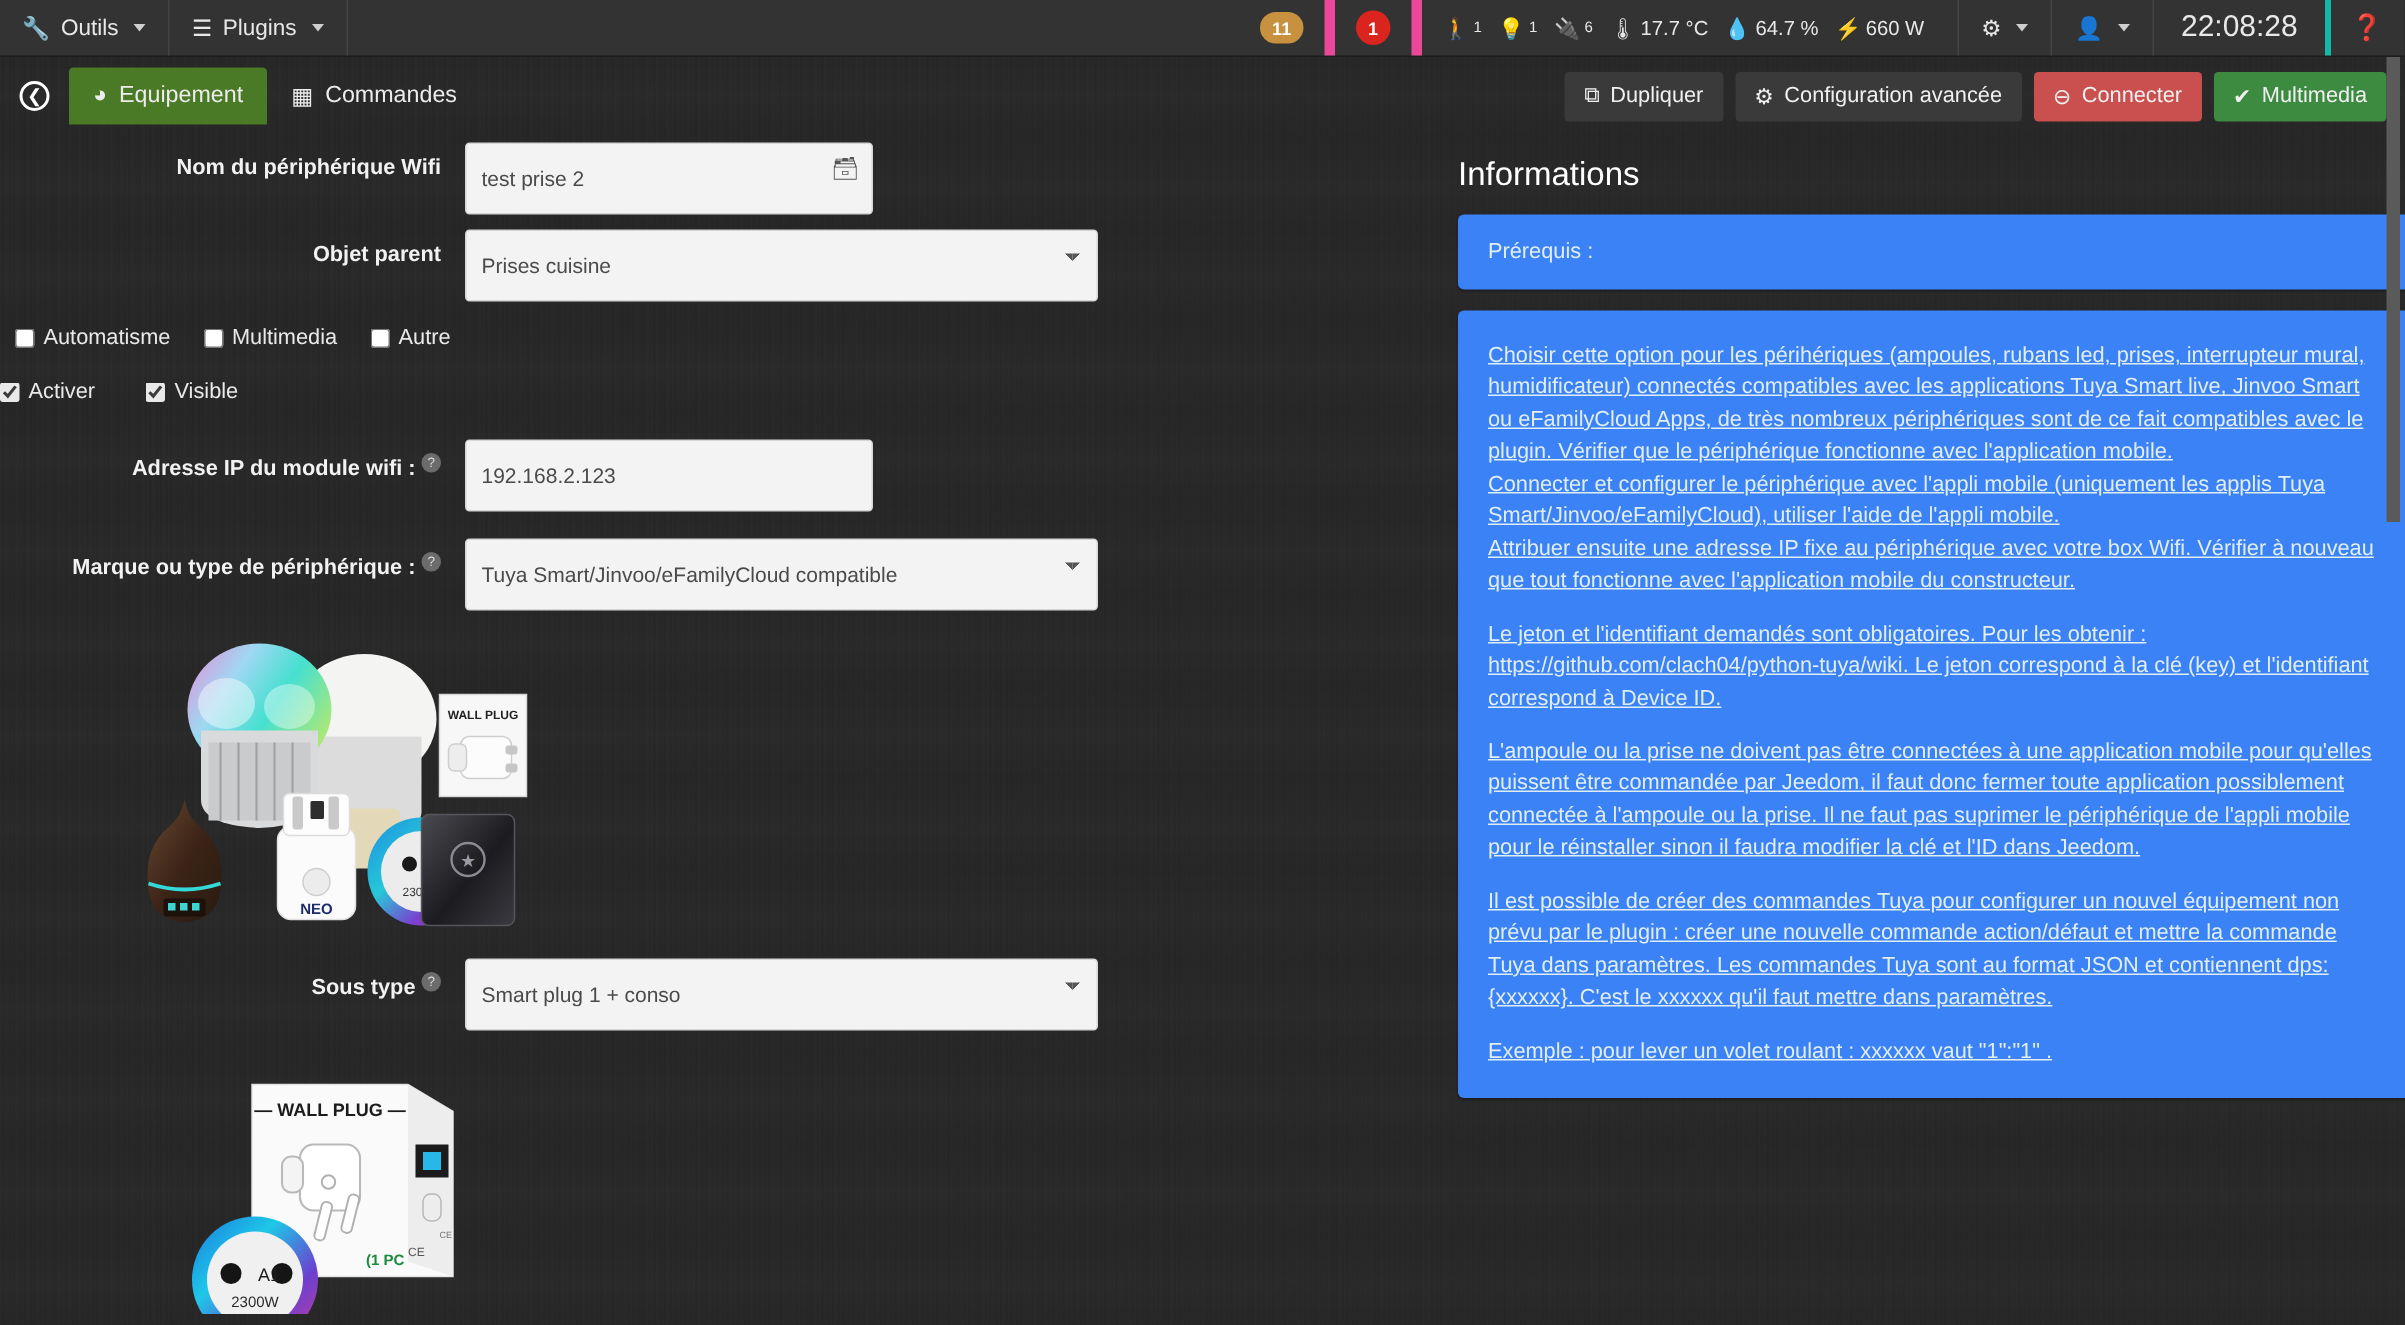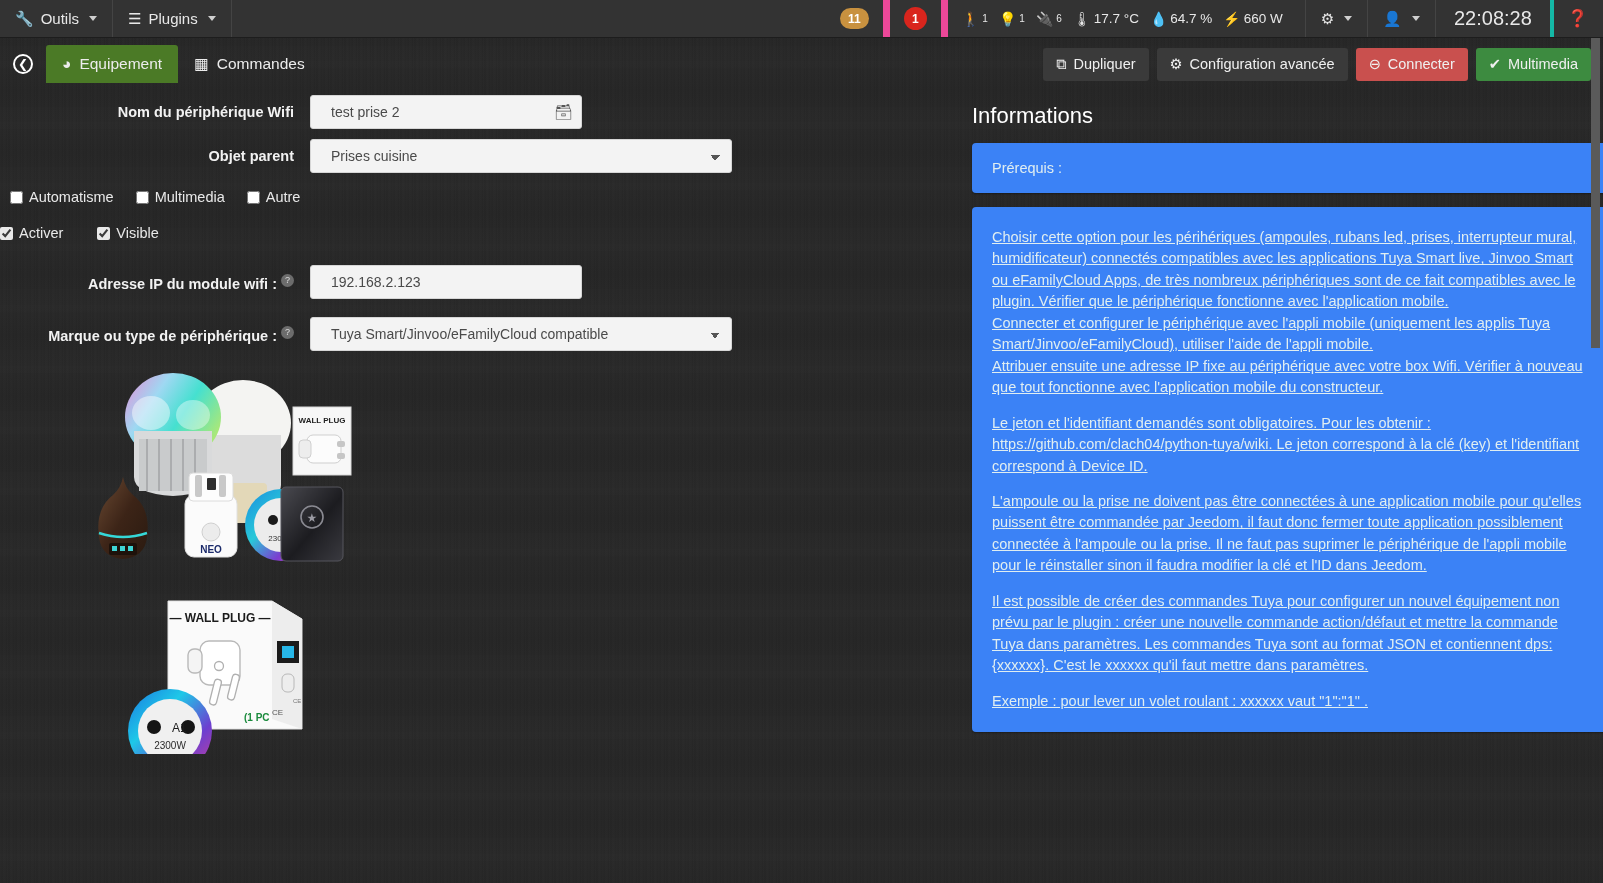--- a/index.html
+++ b/index.html
@@ -107,21 +107,21 @@
     padding-top:9px; line-height:1.2;
   }
   .lbl .q {
     display:inline-block; width:13px;height:13px;border-radius:50%;
     background:#6c6c6c; color:#ddd; font-size:9px; font-weight:normal;
     text-align:center; line-height:13px; vertical-align:super; margin-left:4px;
   }
   .ctl { flex:1; }
   input.fld, select.fld {
     background:#f3f3f3; border:1px solid #d6d6d6; border-radius:3px;
-    height:34px; font-size:14px; color:#4a4a4a; padding:0 20px;
+    height:48px; font-size:14px; color:#4a4a4a; padding:0 10px;
     font-family:"Liberation Sans", sans-serif; outline:none;
   }
   input.fld.w270 { width:272px; }
   select.fld { width:422px; -webkit-appearance:none; appearance:none;
     background-image: linear-gradient(45deg, transparent 50%, #555 50%), linear-gradient(135deg, #555 50%, transparent 50%);
     background-position: calc(100% - 16px) 15px, calc(100% - 11px) 15px;
     background-size: 5px 5px, 5px 5px; background-repeat:no-repeat;
   }
   .input-wrap { position:relative; display:inline-block; }
   .input-wrap .addon {
@@ -406,20 +406,30 @@
       <rect x="214" y="75" width="12" height="18" rx="4" fill="#ededed" stroke="#cfcfcf"></rect>
       <rect x="252" y="76" width="8" height="6" rx="2" fill="#c6c6c6"></rect>
       <rect x="252" y="88" width="8" height="6" rx="2" fill="#c6c6c6"></rect>
 
       <rect x="196" y="122" width="62" height="74" rx="5" fill="url(#blackpanel)" stroke="#55555c"></rect>
       <circle cx="227" cy="152" r="11" fill="none" stroke="#8a8a92" stroke-width="1.6"></circle>
       <text x="227" y="157" font-size="12" font-family="Liberation Sans, sans-serif" fill="#9a9aa2" text-anchor="middle">★</text>
     </svg>
   </div>
 
+  <div class="row" style="margin-top:18px;">
+    <div class="lbl">
+      <span>Sous type</span><span class="q">?</span>
+    </div>
+    <div class="ctl">
+      <select class="fld">
+        <option>Smart plug 1 + conso</option>
+      </select>
+    </div>
+  </div>
 
   <div class="prodwrap2">
     <svg class="prod-img" width="230" height="175" viewBox="0 0 230 175">
       <defs>
         <linearGradient id="ringg2" x1="0" y1="0" x2="1" y2="1">
           <stop offset="0%" stop-color="#1a78e0"></stop>
             <stop offset="35%" stop-color="#1ec8e8"></stop>
           <stop offset="70%" stop-color="#6c3fd0"></stop>
             <stop offset="100%" stop-color="#c83f9a"></stop>
         </linearGradient>

